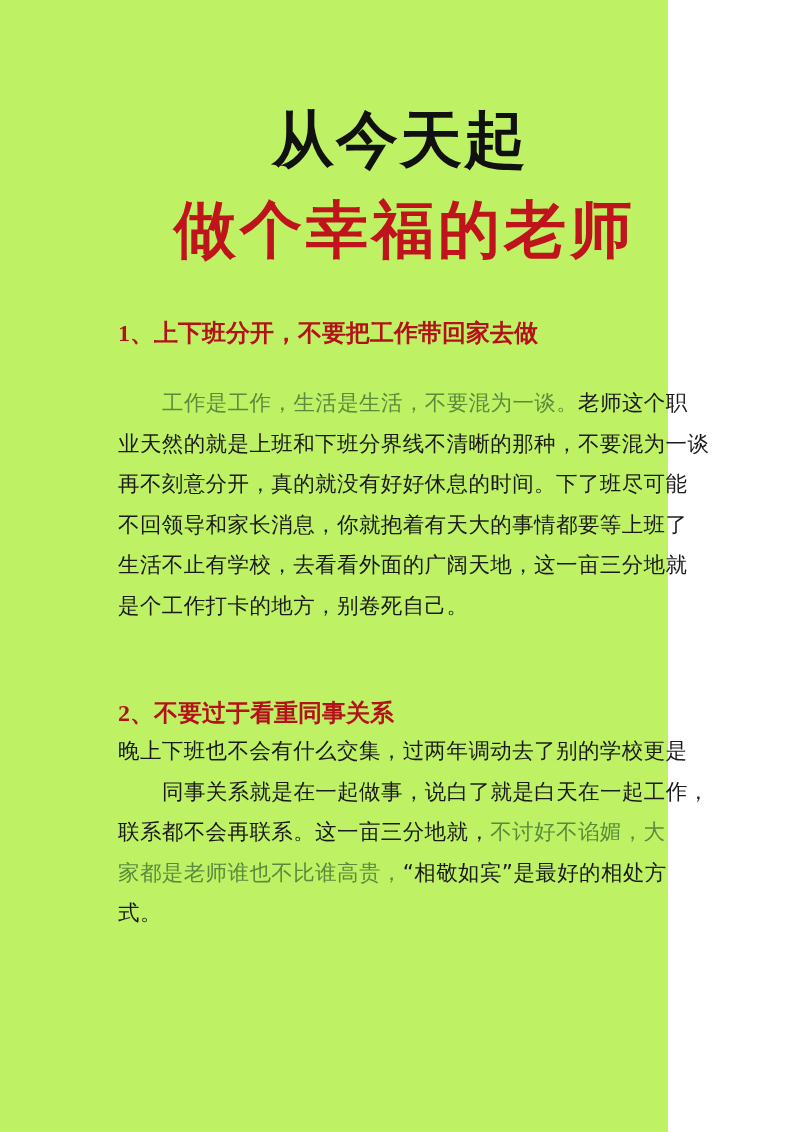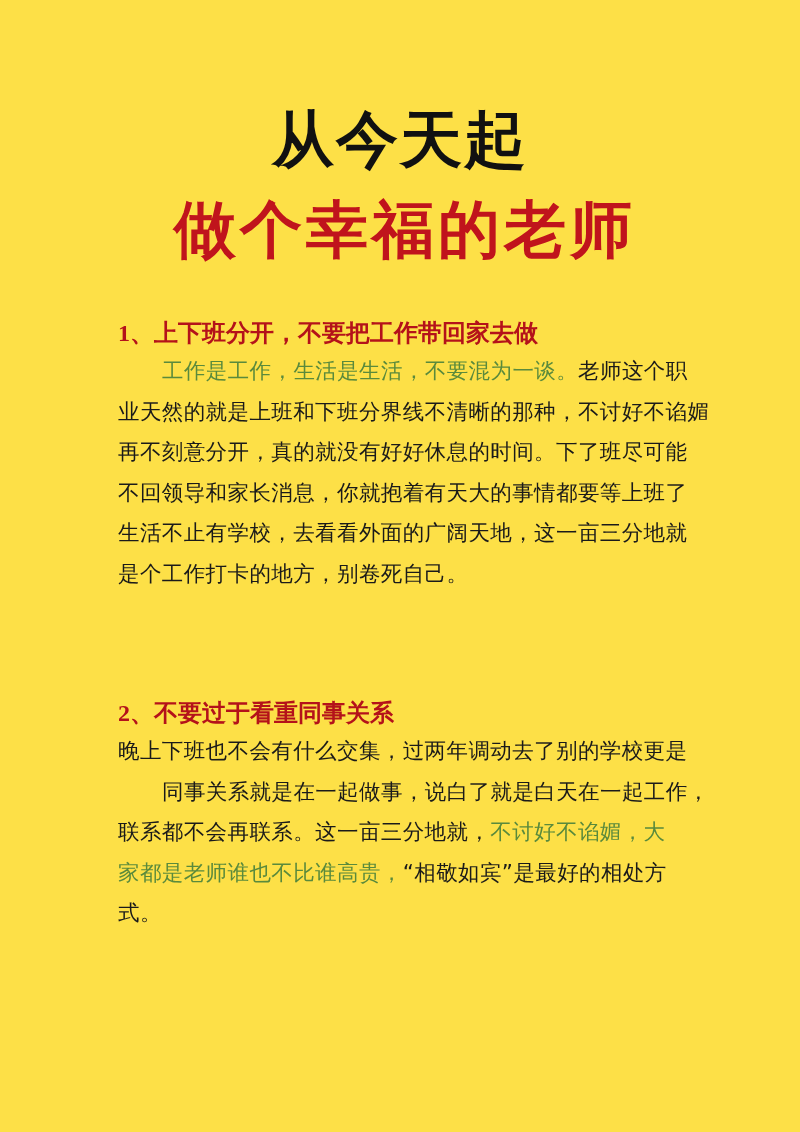--- a/index.html
+++ b/index.html
@@ -10,22 +10,22 @@
     body {
       width: 800px;
       height: 1132px;
       position: relative;
       overflow: hidden;
       font-family: "DejaVu Sans", "Liberation Sans", sans-serif;
     }
     .page {
       position: absolute;
       left: 0; top: 0;
-      width: 800px; height: 1132px;
-      background: #fde047;
+      width: 668px; height: 1132px;
+      background: #bef264;
     }
     .title-1 {
       position: absolute;
       left: 0; width: 800px;
       top: 100px;
       text-align: center;
       font-size: 62px;
       font-weight: bold;
       color: #111111;
       letter-spacing: 2px;
@@ -83,23 +83,23 @@
 </head>
 <body>
 
 <div class="page">
 
   <div class="title-1">从今天起</div>
   <div class="title-2">做个幸福的老师</div>
 
   <div class="section" style="top: 315px;">
     <div class="section-heading">1、上下班分开，不要把工作带回家去做</div>
-    <div class="body-text" style="text-indent:0;">
+    <div class="body-text" style="text-indent:0;margin-top:32px;">
       <span class="line indent"><span class="green">工作是工作，生活是生活，不要混为一谈。</span><span>老师这个职</span></span>
-      <span class="line">业天然的就是上班和下班分界线不清晰的那种，不讨好不谄媚</span>
+      <span class="line">业天然的就是上班和下班分界线不清晰的那种，不要混为一谈</span>
       <span class="line">再不刻意分开，真的就没有好好休息的时间。下了班尽可能</span>
       <span class="line">不回领导和家长消息，你就抱着有天大的事情都要等上班了</span>
       <span class="line">生活不止有学校，去看看外面的广阔天地，这一亩三分地就</span>
       <span class="line">是个工作打卡的地方，别卷死自己。</span>
     </div>
   </div>
 
   <div class="section" style="top: 695px;">
     <div class="section-heading">2、不要过于看重同事关系</div>
     <div class="body-text" style="text-indent:0;">

